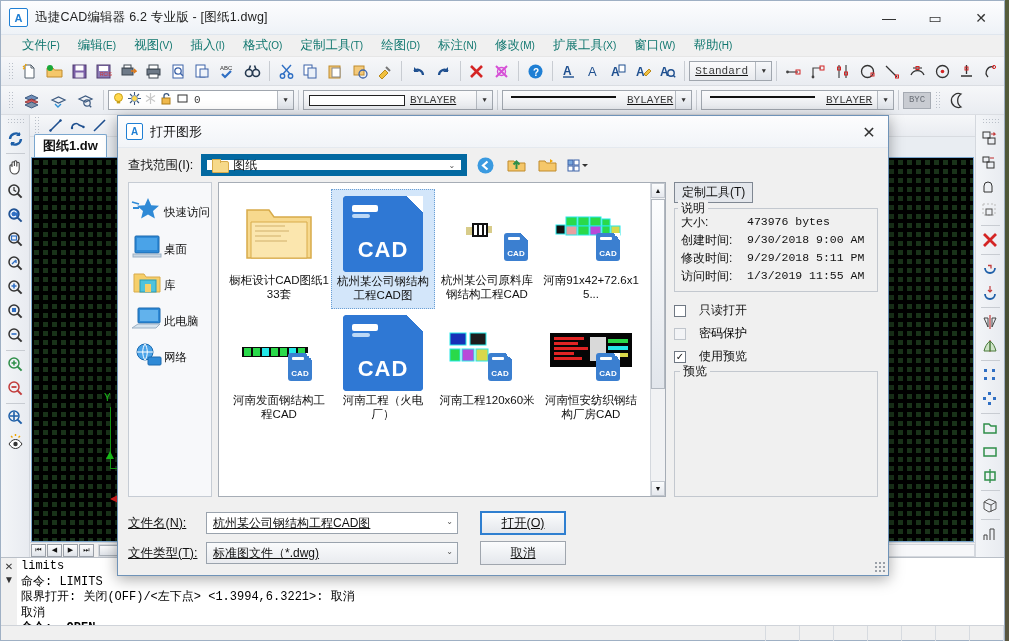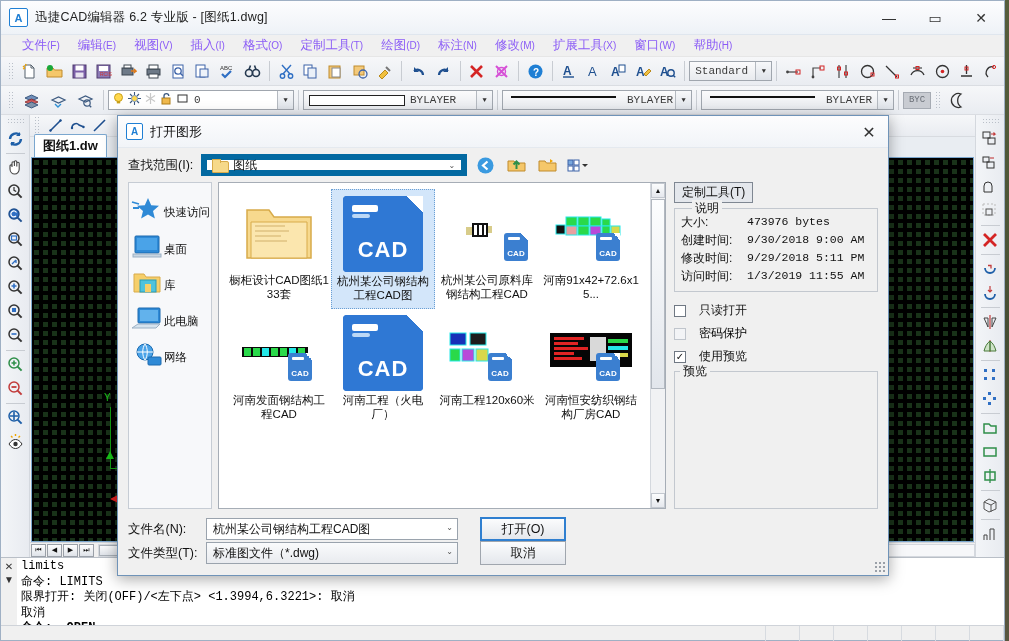--- a/index.html
+++ b/index.html
@@ -45,21 +45,21 @@
   .wbtn {
     width:46px;height:34px;display:flex;align-items:center;justify-content:center;
     font-size:14px;color:#333;
   }
 
   
   .menubar {
     height:22px;background:#f0f0f0;display:flex;align-items:center;
     padding-left:12px;border-bottom:1px solid #e6e6e6;
   }
-  .menu-item { padding:2px 9px; font-size:12.5px; color:#8b5cf6; white-space:nowrap;}
+  .menu-item { padding:2px 9px; font-size:12.5px; color:#0f766e; white-space:nowrap;}
   .menu-item .mn { font-size:10px; }
 
   
   .tb {
     height:29px;background:linear-gradient(#f6f7f9,#e9ecf1);
     border-bottom:1px solid #dadde2;display:flex;align-items:center;
     padding-left:3px;
   }
   .grip { width:6px;height:19px;margin:0 4px;
     background-image:radial-gradient(#b9bfc8 40%, transparent 41%);
@@ -75,21 +75,21 @@
     display:flex;align-items:center;font-size:11px;
     font-family:"Liberation Mono","DejaVu Sans Mono",monospace;
     position:relative;
   }
   .combo .arrow {
     position:absolute;right:0;top:0;width:16px;height:18px;
     background:linear-gradient(#f7f8fa,#dfe3e9);border-left:1px solid #b4b9c0;
     display:flex;align-items:center;justify-content:center;font-size:7px;color:#333;
   }
   .combo .txt { padding-left:5px; color:#3a3a3a; }
-  .combo.gray { background:linear-gradient(#fbfbfc,#e8eaee); }
+  .combo.gray { background:linear-gradient(#fbfbfc,#e8eaee);text-decoration:underline; }
 
   .linepreview { height:9px;width:105px;border-top:2px solid #111;margin:0 6px 0 8px;}
 
   
   .workspace { flex:1; display:flex; position:relative; min-height:0; }
   .vtoolbar {
     width:29px;background:linear-gradient(90deg,#f3f5f8,#e8ebf0);
     border-right:1px solid #d4d8de;
     display:flex;flex-direction:column;align-items:center;padding-top:3px;
     flex:0 0 29px;
@@ -199,34 +199,34 @@
     background:linear-gradient(#fcfdfe,#e2e6ec);border:1px solid #b2b8c0;}
 
   .infopanel{
     width:204px;margin-left:8px;display:flex;flex-direction:column;flex:0 0 204px;
   }
   .pill{
     align-self:flex-start;border:1px solid #7f8792;background:#e4e7ec;
     padding:1px 7px;font-size:12px;margin-bottom:5px;
   }
   .gbox{border:1px solid #c3c8cf;padding:4px 6px 6px;position:relative;margin-bottom:7px;}
-  .gbox > .legend{position:absolute;top:-9px;left:17px;background:#f0f0f0;padding:0 3px;font-size:12px;}
+  .gbox > .legend{position:absolute;top:-9px;left:3px;background:#f0f0f0;padding:0 3px;font-size:12px;}
   .inforow{display:flex;font-size:12px;line-height:18px;}
   .infokey{width:66px;}
   .infoval{font-family:"Liberation Mono","DejaVu Sans Mono",monospace;font-size:11.5px;}
   .cbrow{display:flex;align-items:center;gap:13px;margin:3px 0;font-size:12px;}
   .cb{width:12px;height:12px;border:1px solid #707883;background:#fff;
     display:flex;align-items:center;justify-content:center;font-size:10px;line-height:1;}
   .cb.dis{border-color:#c0c5cc;background:#f3f4f6;}
   .dis-txt{color:#000000;}
   .previewbox{flex:1;border:1px solid #c3c8cf;position:relative;margin-top:3px;background:#f0f0f0;}
   .previewbox .legend{position:absolute;top:-9px;left:5px;background:#f0f0f0;padding:0 3px;font-size:12px;}
 
   .dlg-foot{padding:8px 10px 10px;}
-  .frow{display:flex;align-items:center;}
+  .frow{display:flex;align-items:center;margin-top:6px;text-decoration:underline;}
   .frow .lab{width:78px;font-size:12.5px;}
   .fcombo{width:252px;height:22px;border:1px solid #9aa3ad;background:#fff;
     display:flex;align-items:center;position:relative;font-size:12px;}
   .fcombo.grayed{background:linear-gradient(#fafbfc,#e9ebef);}
   .fcombo .v{padding-left:6px;}
   .fcombo .ar{position:absolute;right:4px;top:4px;font-size:8px;color:#555;}
   .btn{
     width:86px;height:24px;margin-left:22px;border:1px solid #a0a6ae;
     background:linear-gradient(#fbfcfd,#e4e7ec);font-size:12.5px;
     display:flex;align-items:center;justify-content:center;

